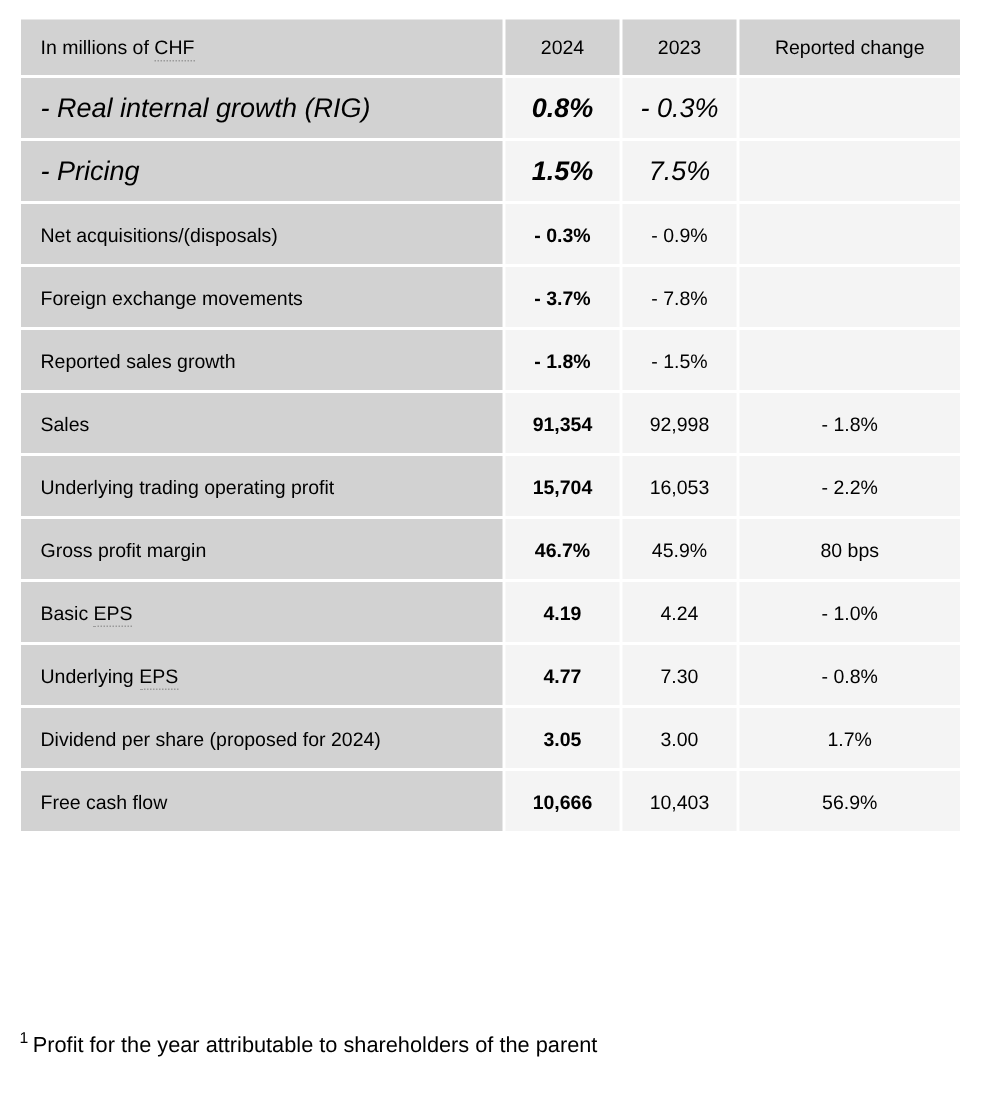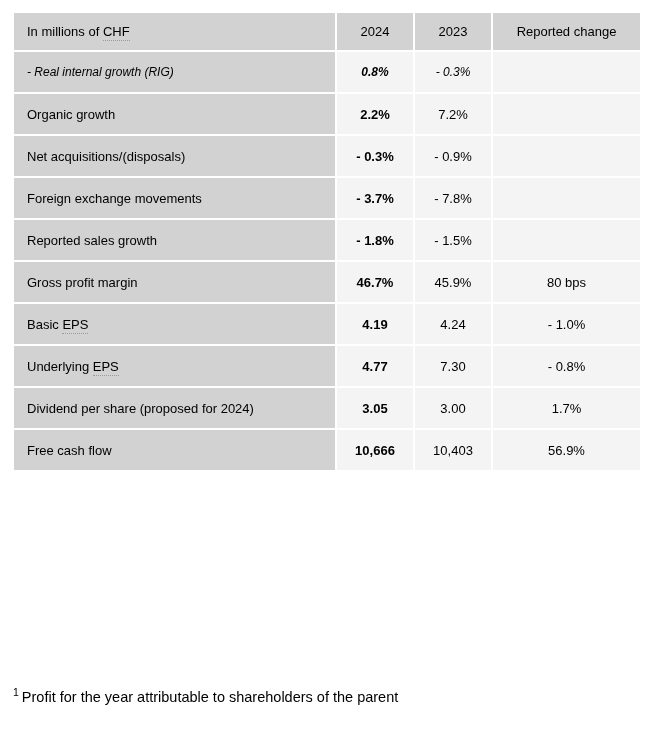--- a/index.html
+++ b/index.html
@@ -54,21 +54,21 @@
   thead th { height: 37px; background: var(--header-bg); text-align: center; }
   th.label-cell, td.label-cell {
     text-align: left;
     padding-left: 13px;
     background: var(--label-bg);
   }
   td.val-cell { text-align: center; background: var(--cell-bg); }
   thead th.val-cell { background: var(--header-bg); }
   td.v2024 { font-weight: 700; }
 
-  tr.italic td { font-style: italic; font-size: 12px; }
+  tr.italic td { font-style: italic; font-size: 18px; }
   tr.italic td.v2023 { font-weight: 400; }
 
   .abbr {
     border-bottom: 1px dotted var(--abbr-dot);
     padding-bottom: 1px;
   }
   sup.fn-ref {
     font-size: 10px;
     line-height: 0;
     vertical-align: super;
@@ -108,43 +108,55 @@
           <th class="val-cell">Reported change</th>
         </tr>
       </thead>
       <tbody id="results-body">
           <tr class="italic">
             <td class="label-cell">- Real internal growth (RIG)</td>
             <td class="val-cell v2024">0.8%</td>
             <td class="val-cell v2023">- 0.3%</td>
             <td class="val-cell change"></td>
           </tr>
-          <tr>
-            <td class="label-cell">Organic growth</td>
-            <td class="val-cell v2024">2.2%</td>
-            <td class="val-cell v2023">7.2%</td>
+          <tr class="italic">
+            <td class="label-cell">- Pricing</td>
+            <td class="val-cell v2024">1.5%</td>
+            <td class="val-cell v2023">7.5%</td>
             <td class="val-cell change"></td>
           </tr>
           <tr>
             <td class="label-cell">Net acquisitions/(disposals)</td>
             <td class="val-cell v2024">- 0.3%</td>
             <td class="val-cell v2023">- 0.9%</td>
             <td class="val-cell change"></td>
           </tr>
           <tr>
             <td class="label-cell">Foreign exchange movements</td>
             <td class="val-cell v2024">- 3.7%</td>
             <td class="val-cell v2023">- 7.8%</td>
             <td class="val-cell change"></td>
           </tr>
           <tr>
             <td class="label-cell">Reported sales growth</td>
             <td class="val-cell v2024">- 1.8%</td>
             <td class="val-cell v2023">- 1.5%</td>
             <td class="val-cell change"></td>
+          </tr>
+          <tr>
+            <td class="label-cell">Sales</td>
+            <td class="val-cell v2024">91,354</td>
+            <td class="val-cell v2023">92,998</td>
+            <td class="val-cell change">- 1.8%</td>
+          </tr>
+          <tr>
+            <td class="label-cell">Underlying trading operating profit</td>
+            <td class="val-cell v2024">15,704</td>
+            <td class="val-cell v2023">16,053</td>
+            <td class="val-cell change">- 2.2%</td>
           </tr>
           <tr>
             <td class="label-cell">Gross profit margin</td>
             <td class="val-cell v2024">46.7%</td>
             <td class="val-cell v2023">45.9%</td>
             <td class="val-cell change">80 bps</td>
           </tr>
           <tr>
             <td class="label-cell">Basic <span class="abbr">EPS</span></td>
             <td class="val-cell v2024">4.19</td>

